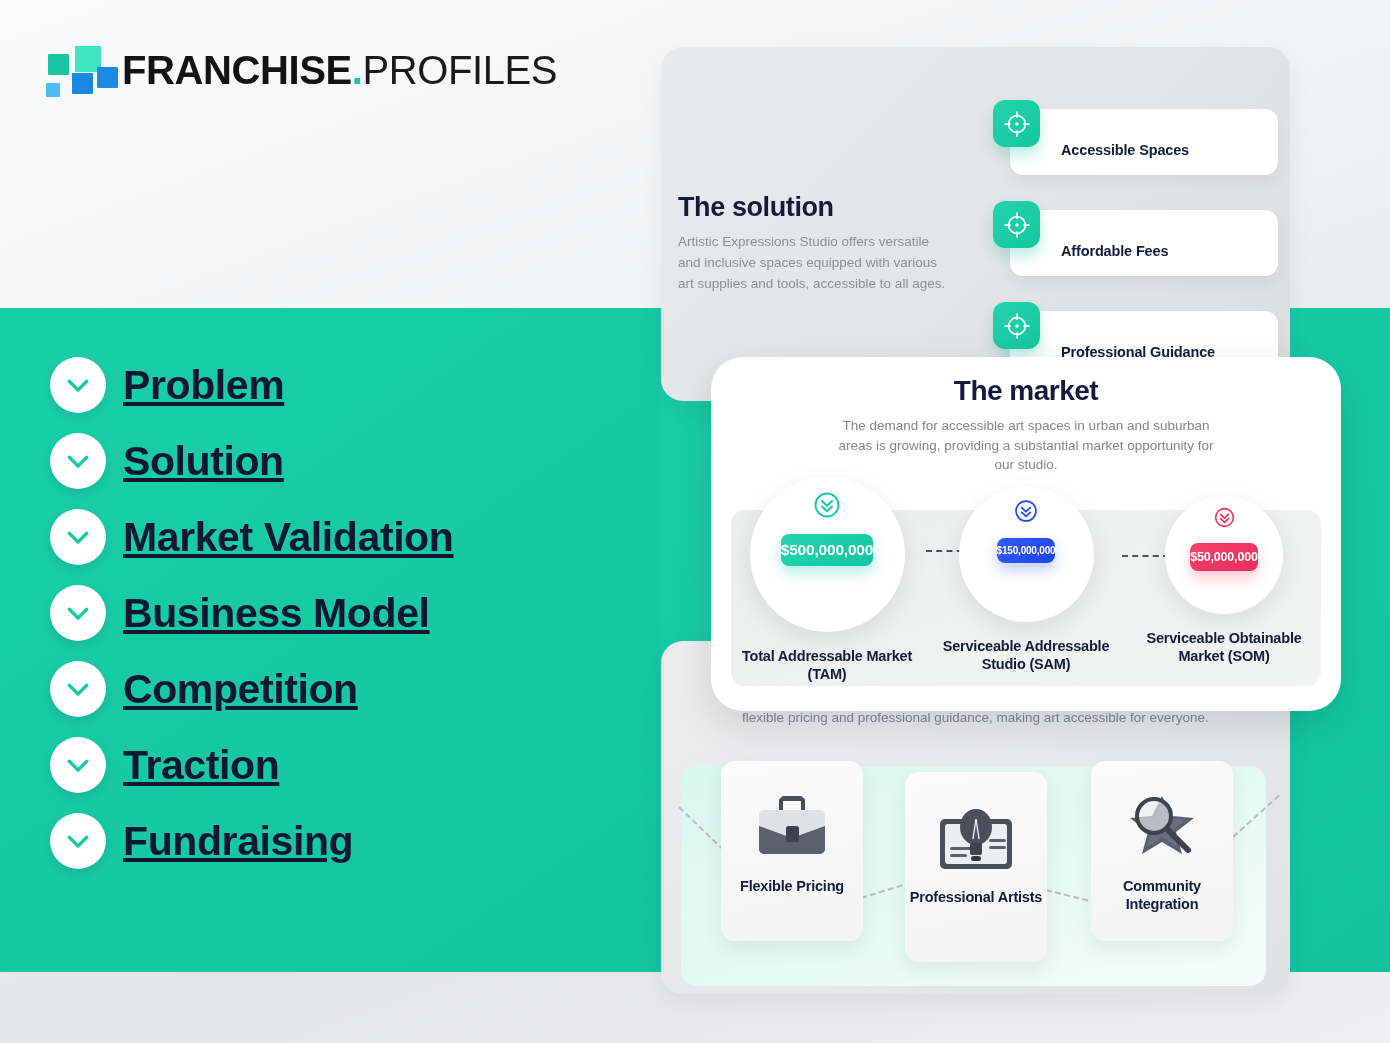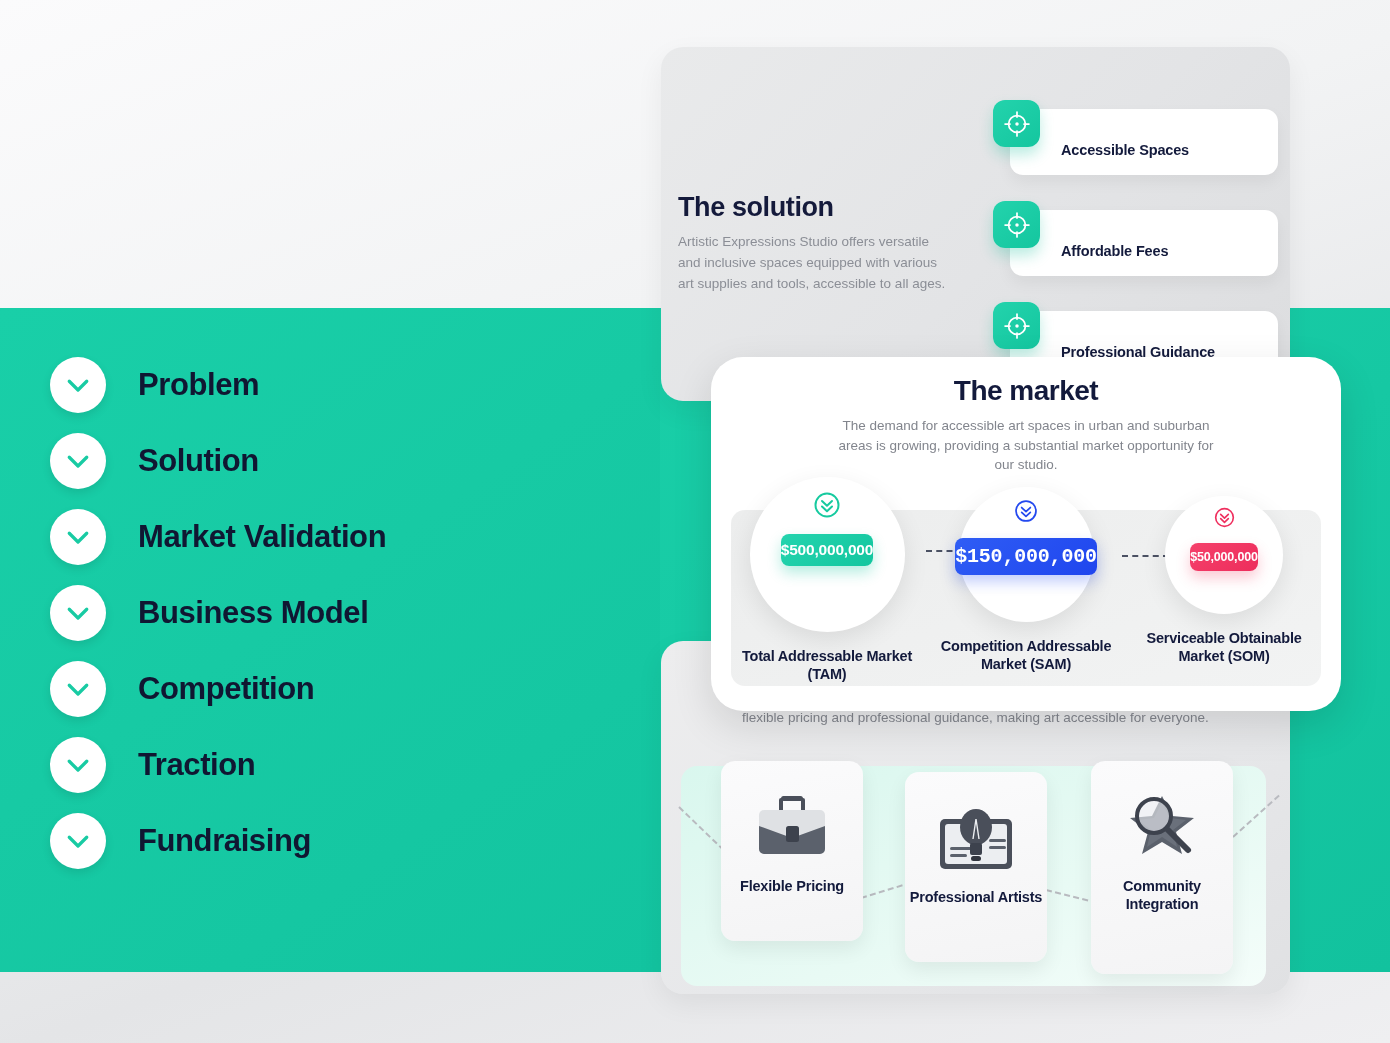--- a/index.html
+++ b/index.html
@@ -48,22 +48,22 @@
   .contents { position: absolute; left: 50px; top: 347px; width: 560px; }
   .content-item { display: flex; align-items: center; height: 76px; }
   .chev-circle {
     width: 56px; height: 56px; border-radius: 50%;
     background: #ffffff; flex: 0 0 56px;
     display: flex; align-items: center; justify-content: center;
     box-shadow: 0 4px 10px rgba(0,0,0,0.10);
   }
   .chev-circle svg { display: block; }
   .content-label {
-    margin-left: 32px; font-size: 31px; font-weight: 700;
-    color: #101732; letter-spacing: -0.4px; white-space: nowrap;
+    margin-left: 17px; font-size: 41px; font-weight: 700;
+    color: #101732; letter-spacing: -0.4px; white-space: nowrap; text-decoration: underline;
   }
 
   
   .solution-panel {
     position: absolute; left: 661px; top: 47px; width: 629px; height: 354px;
     background: linear-gradient(135deg, #e9eaeb 0%, #e3e4e6 55%, #dcdddf 100%);
     border-radius: 22px;
     box-shadow: 0 10px 28px rgba(0,0,0,0.06);
   }
   .solution-title {
@@ -111,21 +111,21 @@
     font-size: 13.5px; line-height: 1.55; color: #82858d;
   }
   .mini-cards { position: absolute; left: 0; top: 0; width: 629px; height: 353px; }
   .mini-card {
     position: absolute; background: linear-gradient(170deg, #fbfbfc 0%, #f4f4f5 100%);
     border-radius: 14px; box-shadow: 0 8px 20px rgba(0,0,0,0.07);
     display: flex; flex-direction: column; align-items: center;
   }
   .mc1 { left: 60px; top: 120px; width: 142px; height: 180px; }
   .mc2 { left: 244px; top: 131px; width: 142px; height: 190px; }
-  .mc3 { left: 430px; top: 120px; width: 142px; height: 213px; }
+  .mc3 { left: 430px; top: 120px; width: 142px; height: 180px; }
   .mini-icon { margin-top: 20px; height: 92px; display: flex; align-items: center; justify-content: center; }
   .mini-label {
     margin-top: 4px; text-align: center; font-size: 14.5px; font-weight: 700;
     color: #131a3c; line-height: 1.25; letter-spacing: -0.2px;
   }
   .dash-line { position: absolute; border-top: 2px dashed #b9bbc0; }
   .dl1 { left: 18px; top: 165px; width: 62px; transform: rotate(44deg); transform-origin: left center; }
   .dl2 { left: 200px; top: 256px; width: 62px; transform: rotate(-17deg); transform-origin: left center; }
   .dl3 { left: 385px; top: 248px; width: 62px; transform: rotate(14deg); transform-origin: left center; }
   .dl4 { left: 572px; top: 195px; width: 62px; transform: rotate(-42deg); transform-origin: left center; }
@@ -162,38 +162,48 @@
   .mb2 { width: 135px; height: 135px; margin-top: 10px; }
   .mb3 { width: 118px; height: 118px; margin-top: 19px; }
   .dchev { margin-top: 13px; }
   .mb2 .dchev { margin-top: 11px; }
   .mb3 .dchev { margin-top: 10px; }
   .money-chip {
     margin-top: 10px; padding: 7px 0; border-radius: 8px;
     color: #ffffff; font-weight: 700; white-space: nowrap; letter-spacing: -0.2px;
   }
   .chip-tam { background: linear-gradient(140deg,#24d4ae,#13c69f); font-size: 15.5px; box-shadow: 0 7px 14px rgba(19,198,159,0.30); }
-  .chip-sam { background: linear-gradient(140deg,#2f5df5,#1f45ee); font-size: 20px; box-shadow: 0 7px 14px rgba(40,80,240,0.28); font-family: Liberation Mono, monospace; }
+  .chip-sam { background: linear-gradient(140deg,#2f5df5,#1f45ee); font-size: 10px; box-shadow: 0 7px 14px rgba(40,80,240,0.28); }
   .chip-som { background: linear-gradient(140deg,#f5406a,#ed2d5c); font-size: 12.5px; box-shadow: 0 7px 14px rgba(240,50,90,0.26); }
   .market-col-label {
     margin-top: 16px; font-size: 14.5px; font-weight: 700;
     color: #131a3c; line-height: 1.22; letter-spacing: -0.2px;
   }
   .mlink { position: absolute; border-top: 2px dashed #4b5163; }
   .ml1 { left: 215px; top: 193px; width: 47px; }
   .ml2 { left: 411px; top: 198px; width: 47px; }
 </style>
 </head>
 <body>
 
 <div id="stage">
 
   <div class="teal-left"></div>
   <div class="teal-right"></div>
 
+  <div class="logo">
+    <span class="logo-marks">
+      <i class="lm1"></i>
+        <i class="lm2"></i>
+        <i class="lm3"></i>
+        <i class="lm4"></i>
+        <i class="lm5"></i>
+    </span>
+    <span class="logo-text"><span class="b">FRANCHISE</span><span class="dot">.</span><span class="l">PROFILES</span></span>
+  </div>
 
 
   <div class="contents">
     <div class="content-item">
       <span class="chev-circle">
         <svg width="30" height="30" viewBox="0 0 24 24" fill="none" stroke="#18cba3" stroke-width="2.6" stroke-linecap="round" stroke-linejoin="round">
             <polyline points="5,9 12,16 19,9"></polyline>
           </svg>
       </span>
       <span class="content-label">Problem</span>
@@ -381,21 +391,21 @@
         <div class="market-bubble mb2">
           <span class="dchev">
             <svg width="26" height="26" viewBox="0 0 24 24" fill="none" stroke="#2449ef" stroke-width="1.6" stroke-linecap="round" stroke-linejoin="round">
               <circle cx="12" cy="12" r="9.2"></circle>
               <polyline points="8,8.8 12,12.6 16,8.8"></polyline>
               <polyline points="8,13.2 12,17 16,13.2"></polyline>
             </svg>
           </span>
           <span class="money-chip chip-sam">$150,000,000</span>
         </div>
-        <div class="market-col-label">Competition Addressable Market (SAM)</div>
+        <div class="market-col-label">Serviceable Addressable Studio (SAM)</div>
       </div>
 
       <div class="market-col mcol3">
         <div class="market-bubble mb3">
           <span class="dchev">
             <svg width="23" height="23" viewBox="0 0 24 24" fill="none" stroke="#ef2f5e" stroke-width="1.7" stroke-linecap="round" stroke-linejoin="round">
               <circle cx="12" cy="12" r="9.2"></circle>
               <polyline points="8,8.8 12,12.6 16,8.8"></polyline>
               <polyline points="8,13.2 12,17 16,13.2"></polyline>
             </svg>

